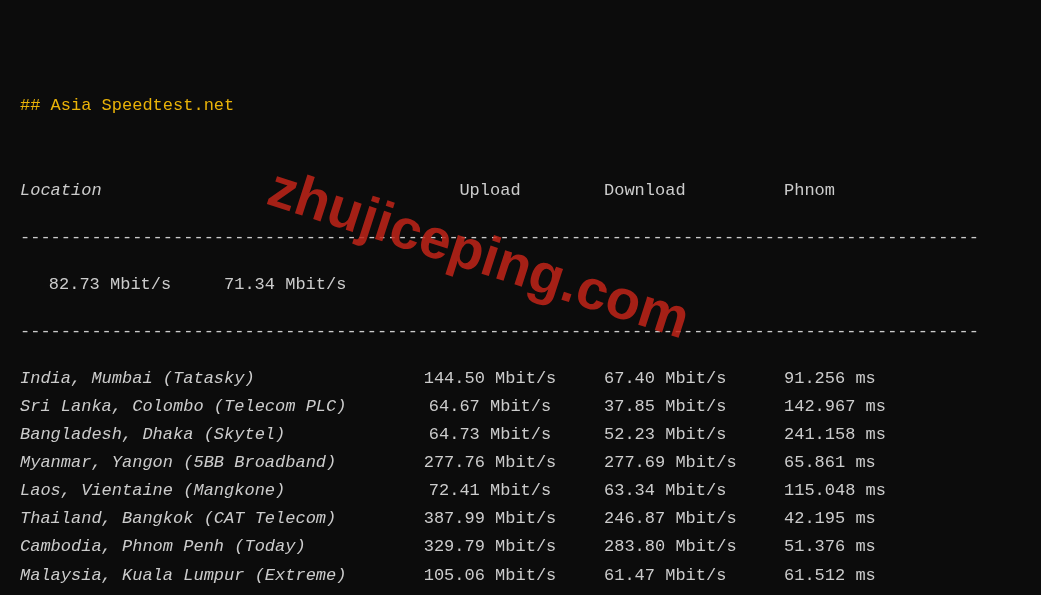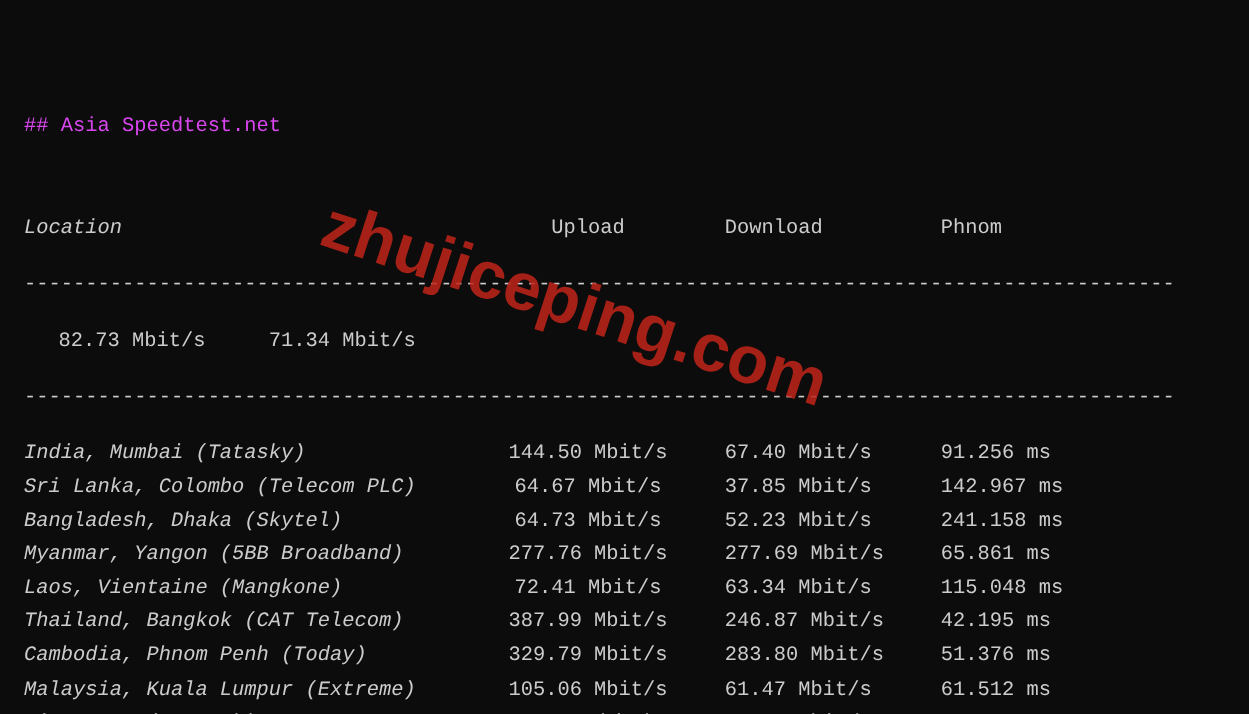--- a/index.html
+++ b/index.html
@@ -7,21 +7,21 @@
     padding: 20px;
     background: #0c0c0c;
     font-family: 'Consolas', 'Courier New', monospace;
     font-size: 17px;
     color: #cccccc;
     white-space: pre;
     width: 1041px;
     box-sizing: border-box;
   }
   .title {
-    color: #d946ef;
+    color: #eab308;
     margin-bottom: 24px;
   }
   .row {
     display: flex;
     line-height: 1.65;
   }
   .col-loc { width: 380px; font-style: italic; }
   .col-up  { width: 180px; text-align: center; }
   .col-dl  { width: 180px; margin-left: 24px; }
   .col-ping{ flex: 1; }

